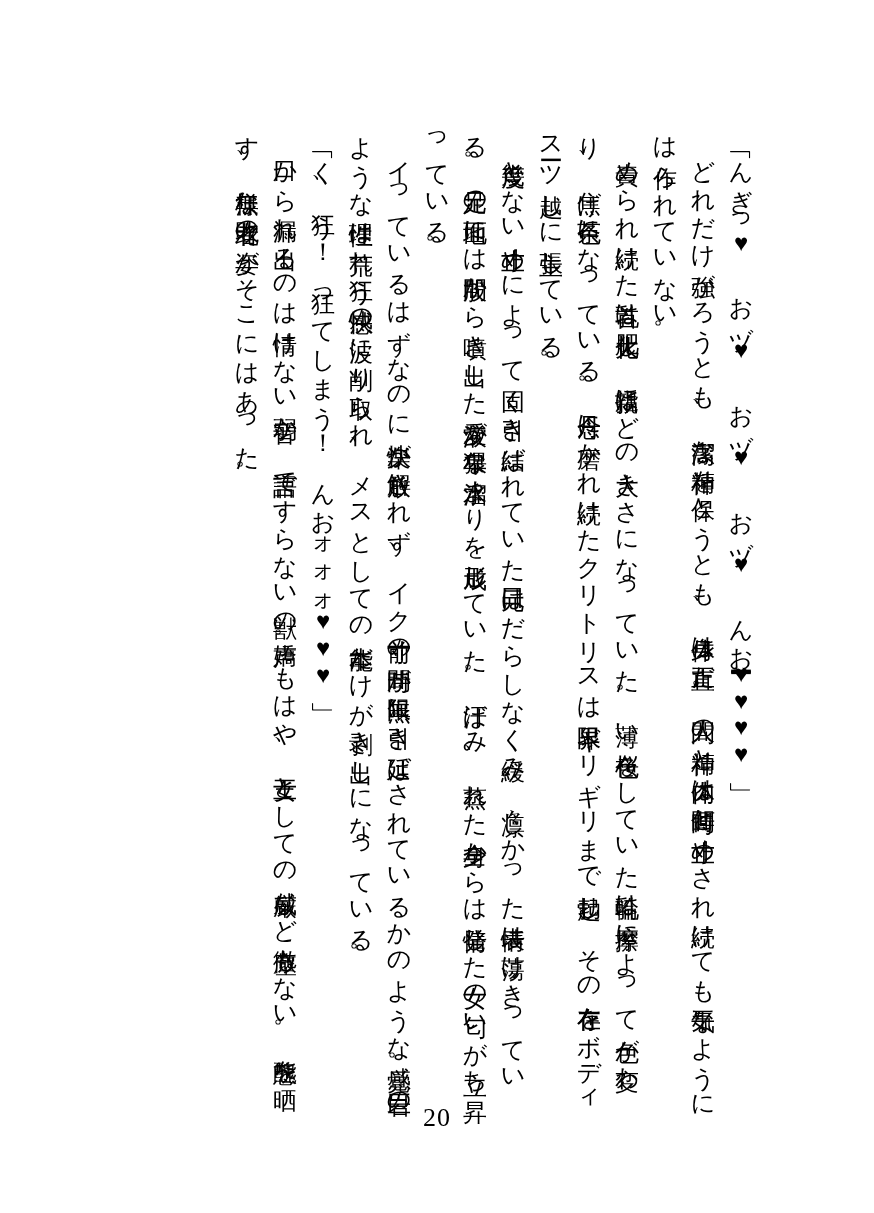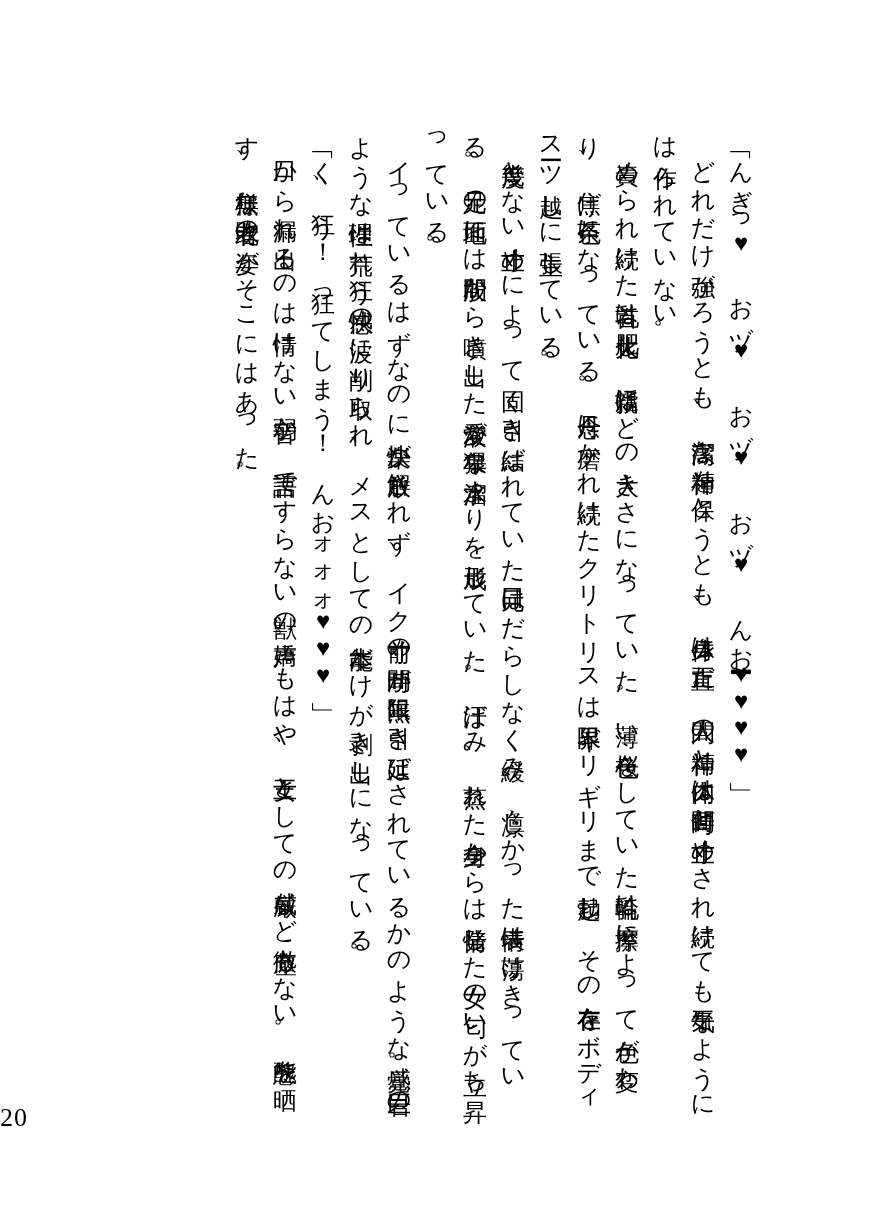--- a/index.html
+++ b/index.html
@@ -32,20 +32,21 @@
   .text-block p {
     margin: 0;
     padding: 0;
     text-indent: 1em;
   }
   .page-number {
     position: absolute;
     top: 1103px;
     left: 0;
     width: 874px;
+    text-align: center;
     font-size: 26px;
     line-height: 30px;
     letter-spacing: 1px;
   }
 </style>
 </head>
 <body>
 
 <div class="text-block">
   <p>「んぎっ♥　おヅ♥　おヅ♥　おヅ♥　んおー゙ー゙ー゙♥♥♥♥」</p>

